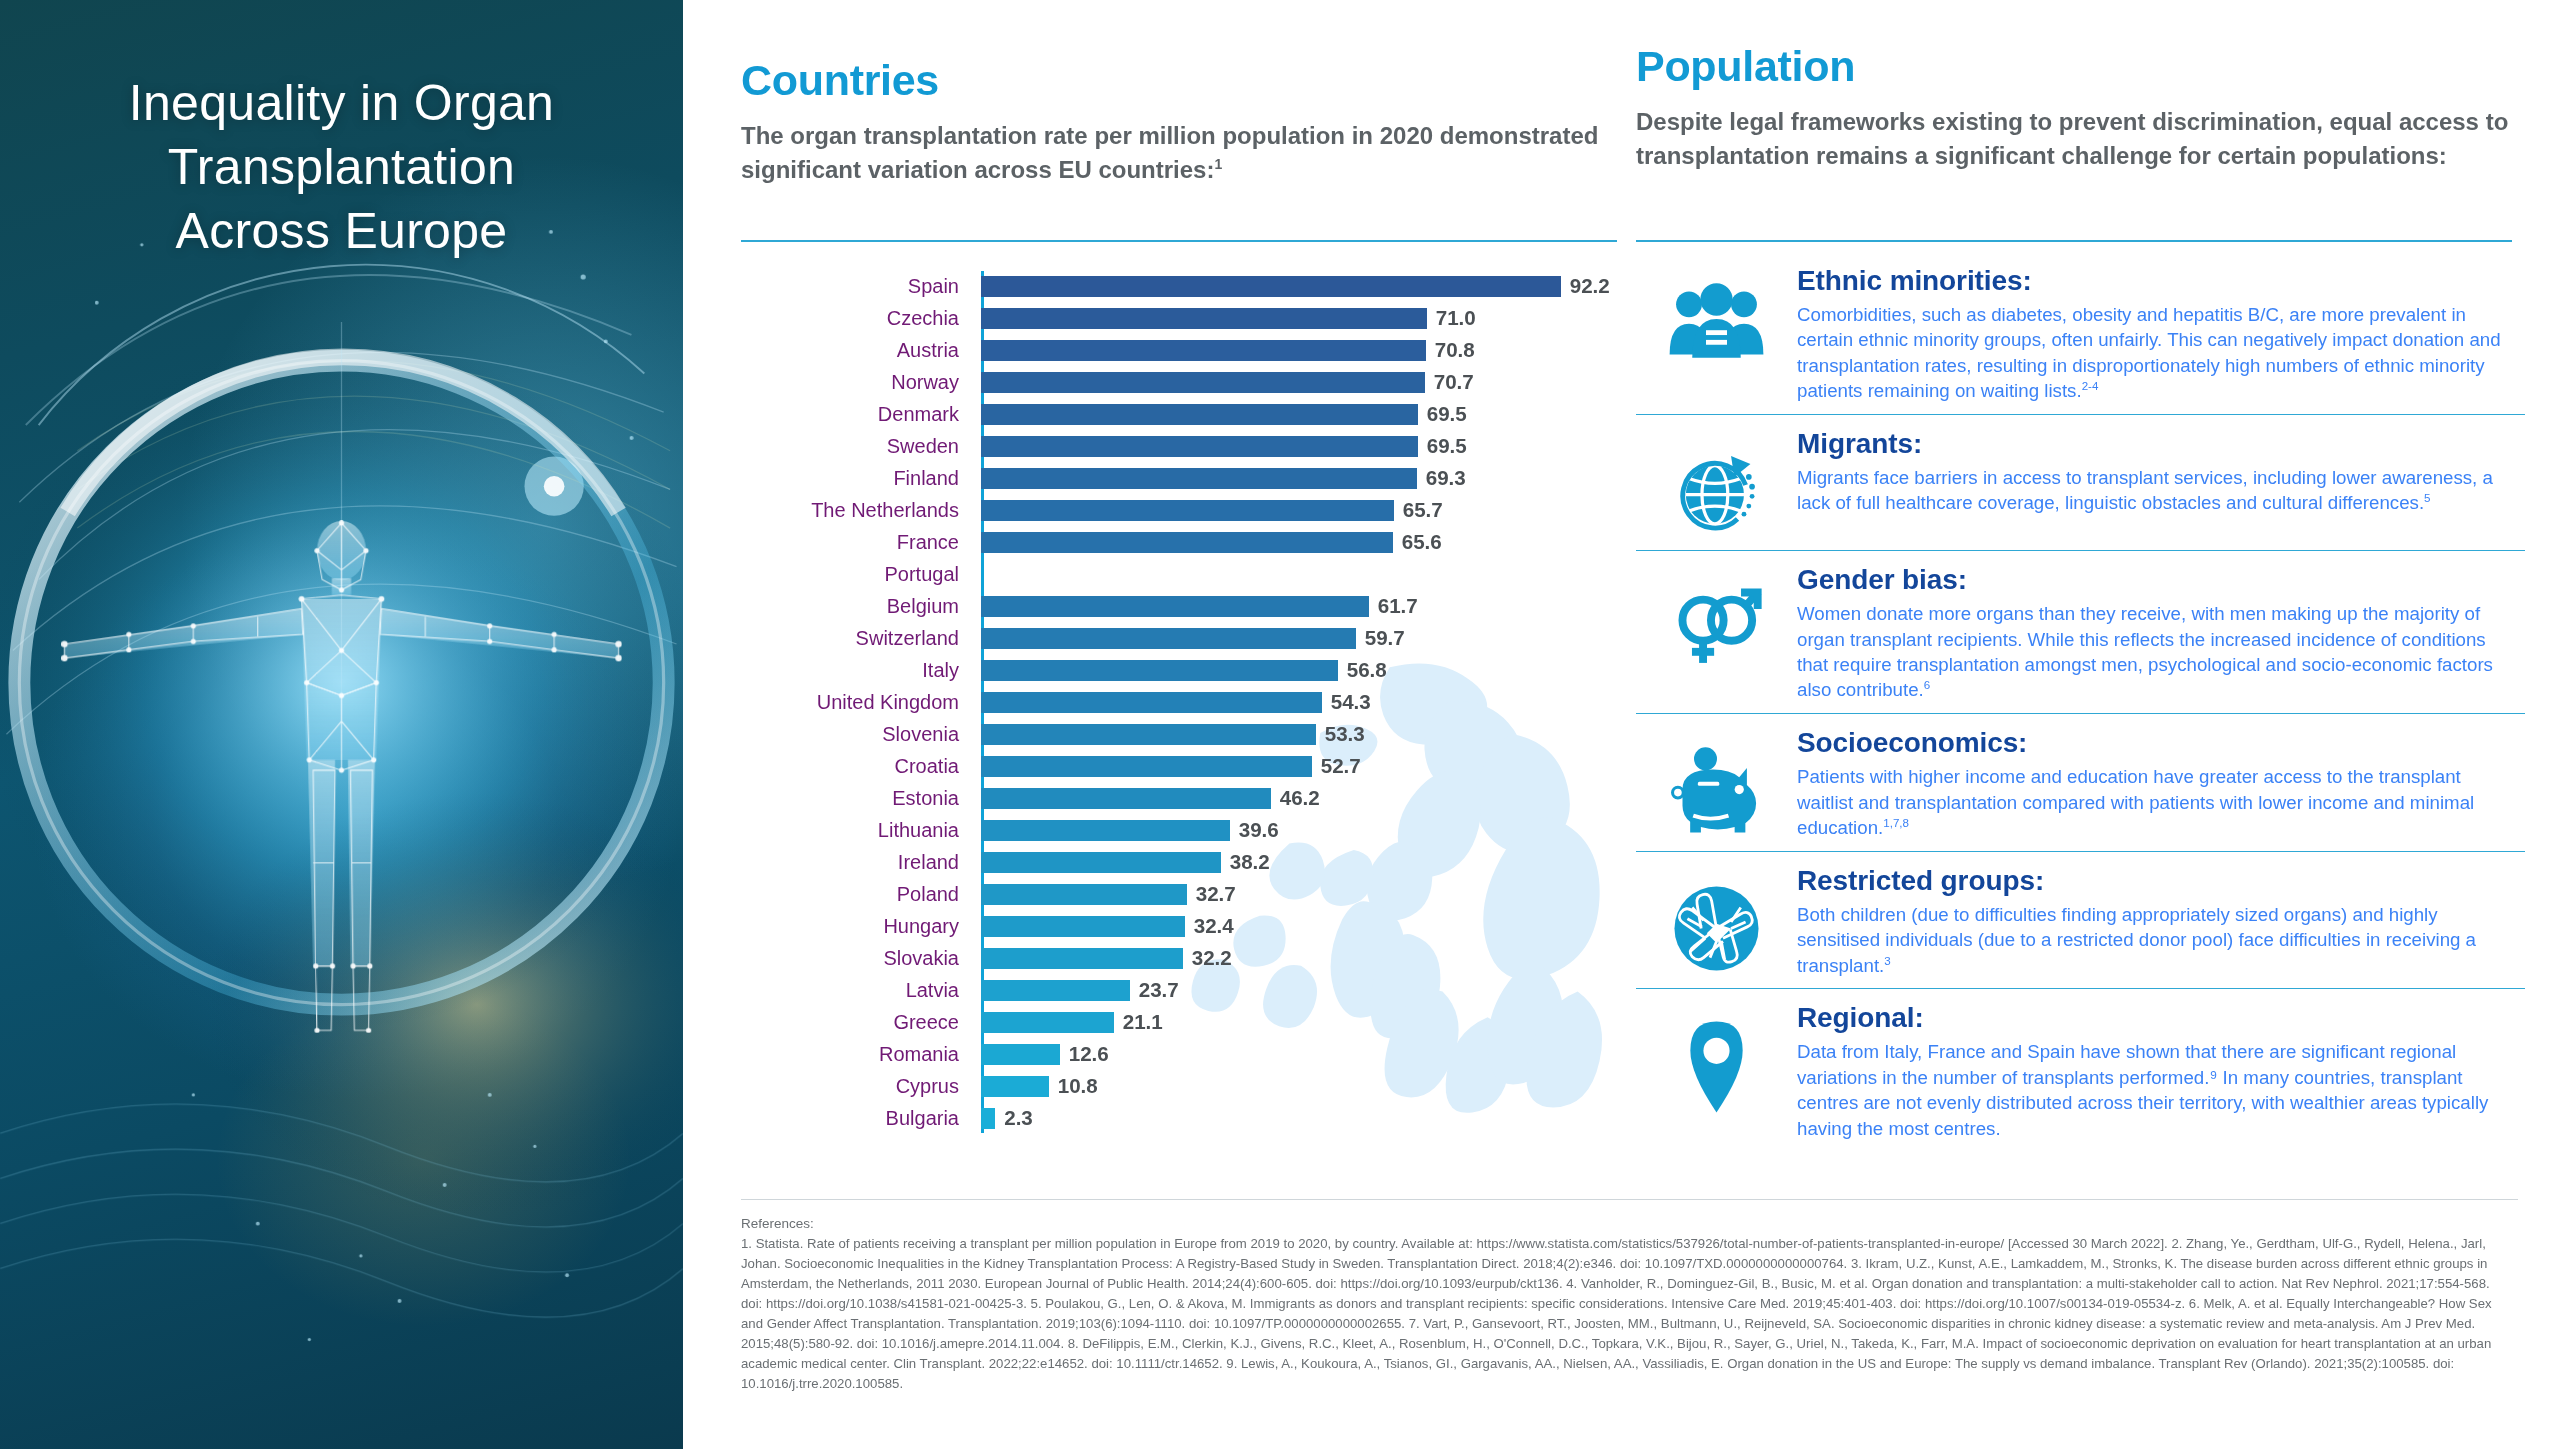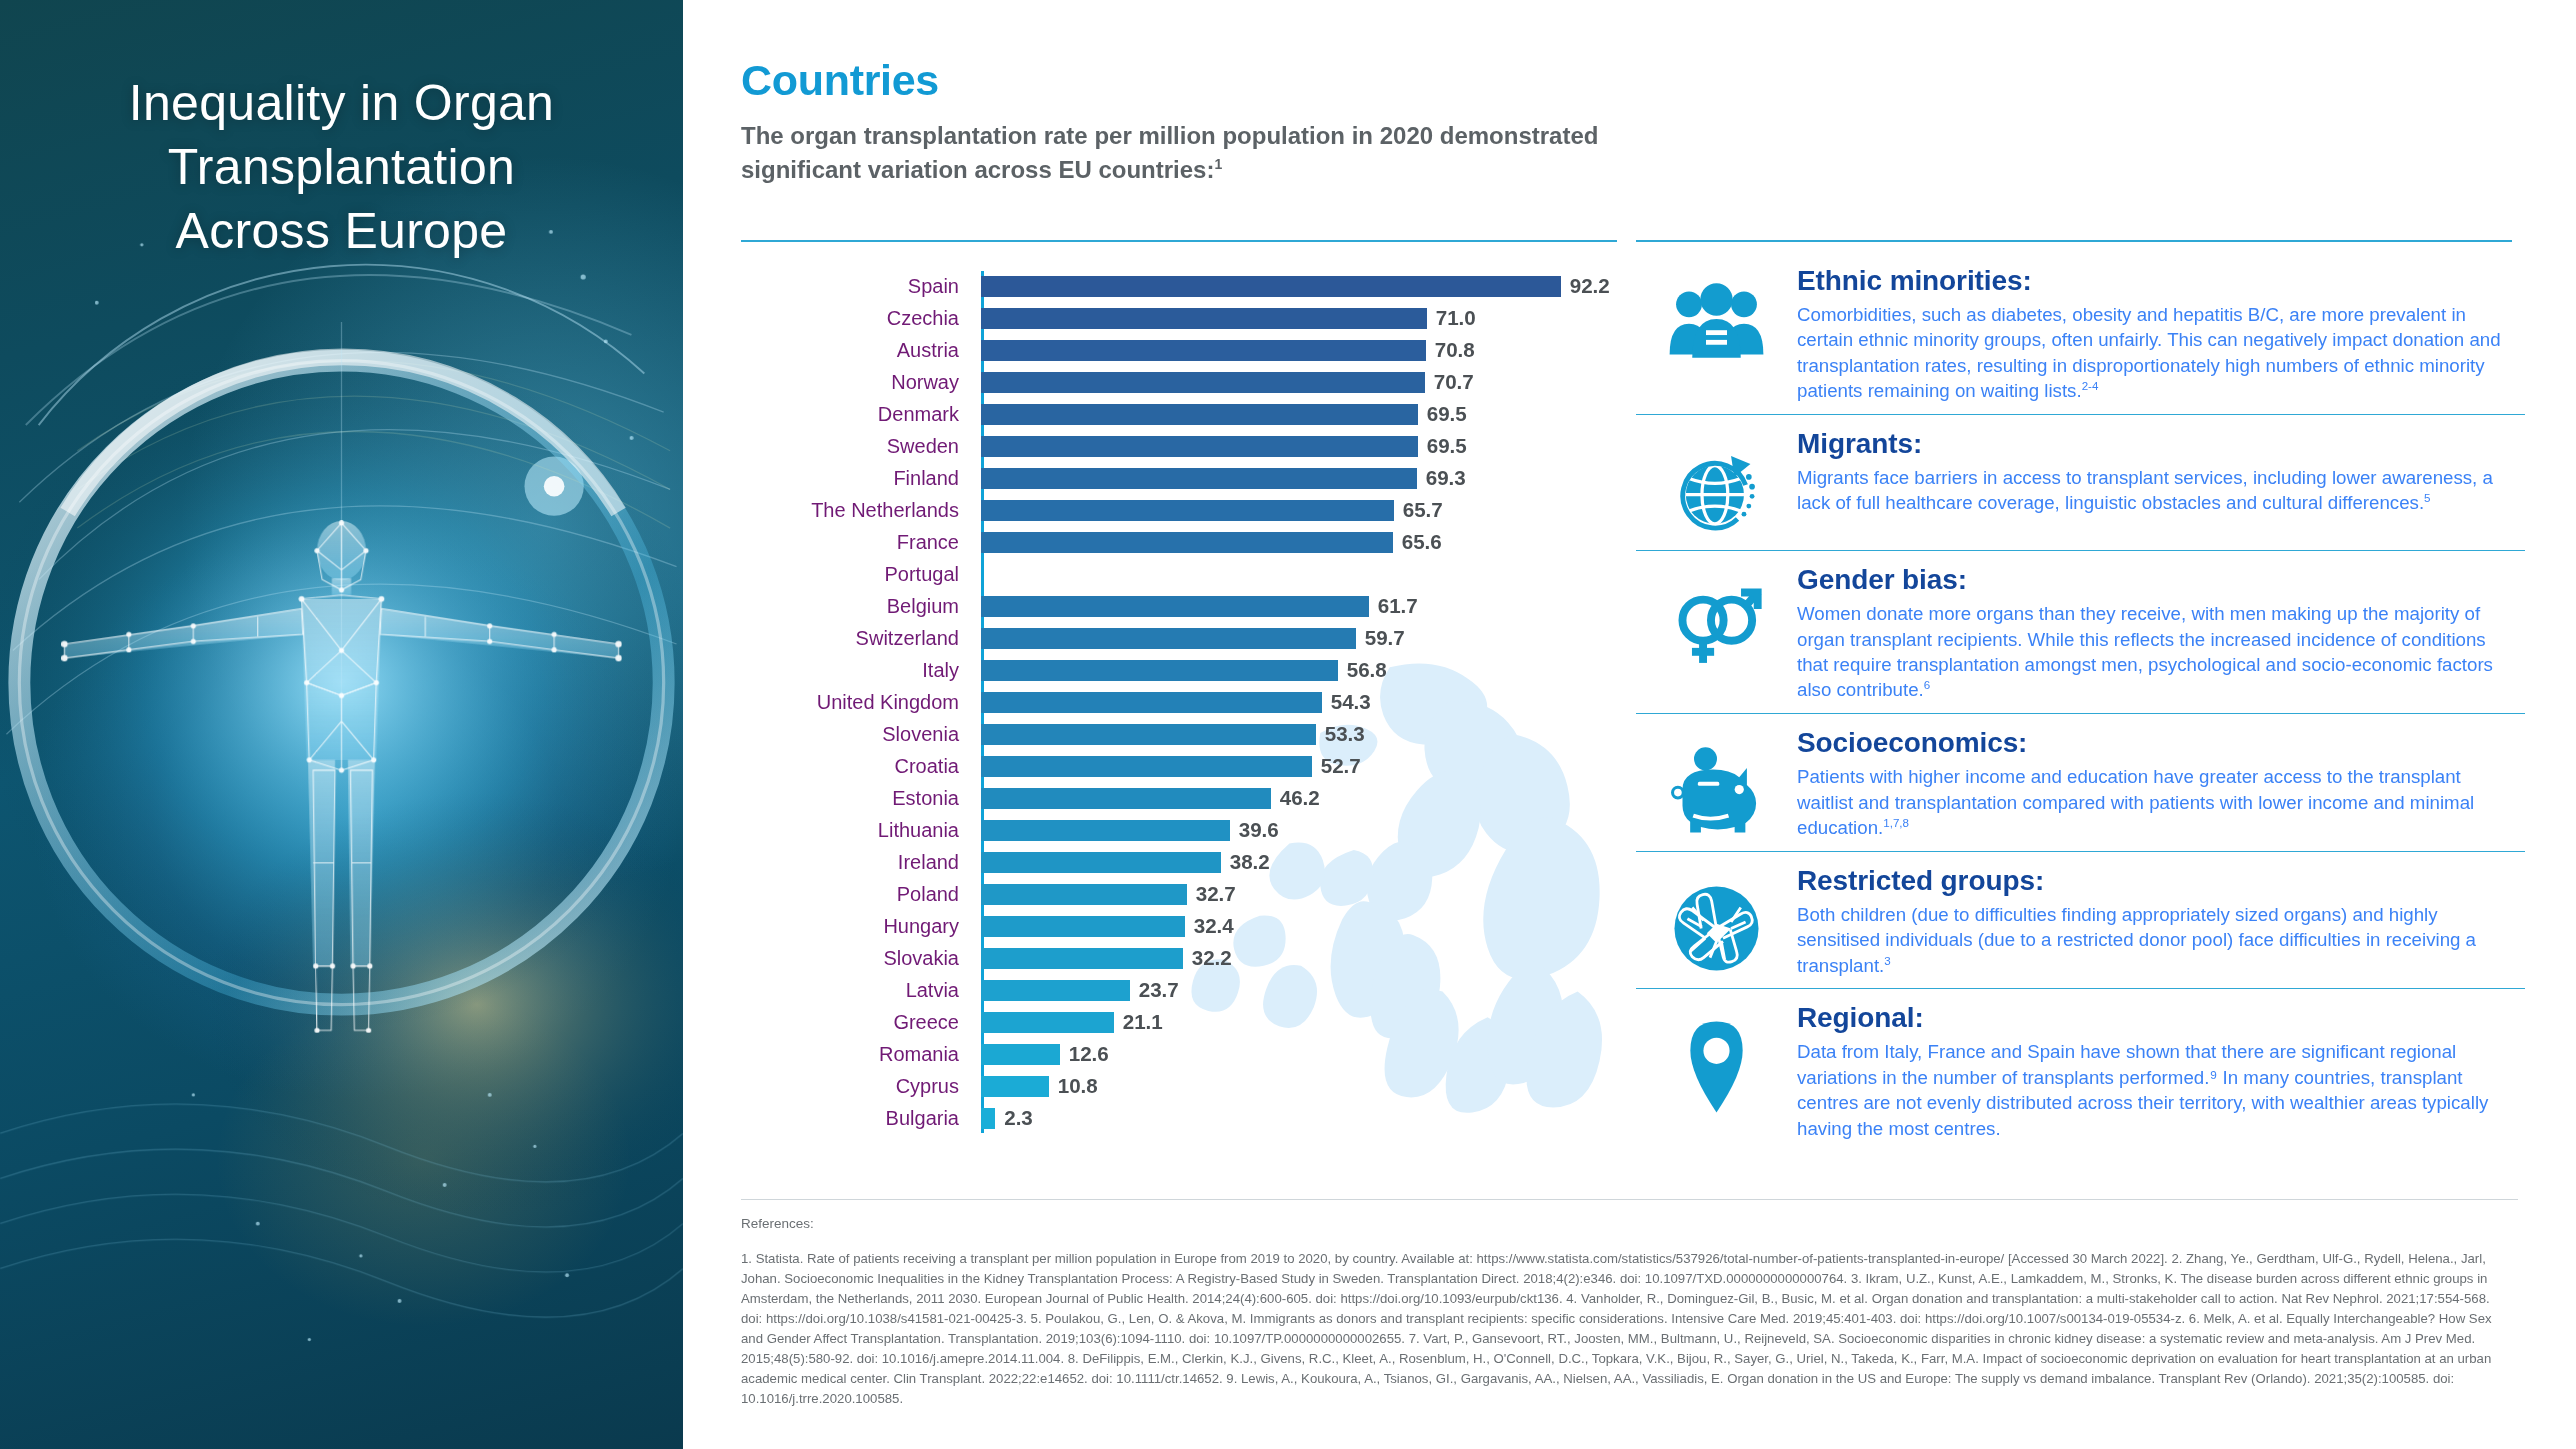--- a/index.html
+++ b/index.html
@@ -100,21 +100,21 @@
     margin-bottom: 6.4px; letter-spacing: -0.1px;
   }
   .pop-text {
     font-size: 18.7px; color: #3b82f6; line-height: 1.36; font-weight: 400;
   }
   .pop-text sup { font-size: 11.6px; vertical-align: super; }
 
   
   .ref-rule { position: absolute; left: 58px; top: 1199px; width: 1777px; height: 1.3px; background: #cfd6da; }
   .refs { position: absolute; left: 58px; top: 1216px; width: 1765px; }
-  .refs-title { font-size: 13.5px; color: #6a6f73; font-weight: 400; margin-bottom: 18px; }
+  .refs-title { font-size: 13.5px; color: #6a6f73; font-weight: 400; margin-bottom: 3px; }
   .refs-body { font-size: 13.2px; color: #6a6f73; line-height: 1.52; font-weight: 400; text-align: left; }
 </style>
 </head>
 <body>
 
 <div class="page">
 
   <div class="hero">
     <svg class="hero-art" viewBox="0 0 1060 2250" preserveAspectRatio="none">
       <defs>
@@ -480,20 +480,24 @@
           <div class="bar-row">
             <div class="bar-label">Bulgaria</div>
             <div class="bar-track">
               <div class="bar" style="width: 14.5px; background: rgb(26, 174, 216);"></div>
               <div class="bar-value">2.3</div>
             </div>
           </div>
         </div>
     </div>
 
+    <div class="col-population">
+      <div class="sec-title">Population</div>
+      <div class="sec-sub">Despite legal frameworks existing to prevent discrimination, equal access to transplantation remains a significant challenge for certain populations:</div>
+    </div>
     <div class="rule rule-pop"></div>
     <div class="pop-list" id="poplist">
         <div class="pop-item">
           <div class="pop-icon">
             <svg viewBox="0 0 120 100" width="97" height="81">
               <g fill="#139ccf">
                 <circle cx="26" cy="30" r="16"></circle>
                 <circle cx="94" cy="30" r="16"></circle>
                 <circle cx="60" cy="24" r="20"></circle>
                 <path d="M2 92 q0 -38 24 -38 q24 0 24 38 z"></path>

